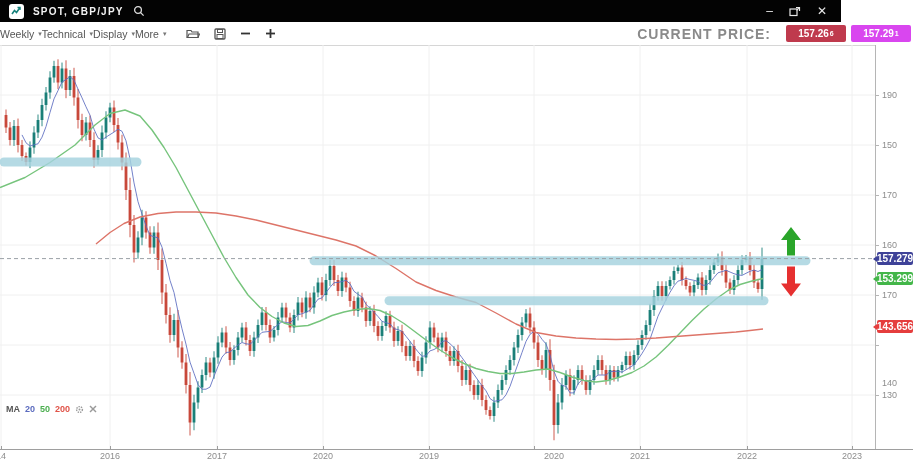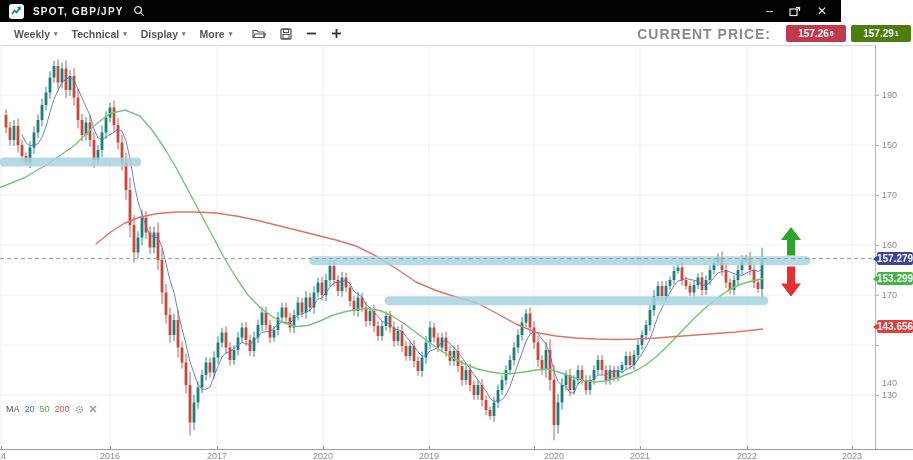--- a/index.html
+++ b/index.html
@@ -8,42 +8,42 @@
   
   .titlebar{position:absolute;left:0;top:0;width:841px;height:22px;background:#030303;display:flex;align-items:center;}
   .logo{width:15px;height:15px;background:#fff;border-radius:3px;margin-left:9px;display:flex;align-items:center;justify-content:center;}
   .title{color:#f2f2f2;font-size:10px;font-weight:bold;letter-spacing:1.2px;margin-left:9px;}
   .searchicon{margin-left:9px;display:flex;align-items:center;}
   .wincontrols{margin-left:auto;display:flex;align-items:center;gap:16px;margin-right:14px;color:#e8e8e8;}
   .wc{font-size:12px;line-height:10px;cursor:default;display:flex;align-items:center;}
 
   
   .toolbar{position:absolute;left:0;top:22px;width:913px;height:23px;background:#fff;border-bottom:1px solid #d6d6d6;display:flex;align-items:center;}
-  .menu{display:flex;align-items:center;gap:4px;margin-left:14px;color:#555;font-size:10.5px;font-weight:bold;}
+  .menu{display:flex;align-items:center;gap:4px;color:#555;font-size:10.5px;font-weight:normal;}
   .menu .caret{font-size:7px;color:#777;}
   .tbicon{margin-left:14px;display:flex;align-items:center;}
   .pricebar{margin-left:auto;display:flex;align-items:center;margin-right:2px;}
   .cplabel{color:#8a8a8a;font-size:14px;letter-spacing:1px;font-weight:bold;margin-right:10px;}
   .badge{width:60px;height:17px;border-radius:2px;color:#fff;font-size:10px;font-weight:bold;display:flex;align-items:center;justify-content:center;margin-left:5px;position:relative;}
   .badge .frac{font-size:7px;vertical-align:top;line-height:8px;margin-left:1px;}
 
   
   #plot{position:absolute;left:0;top:45px;}
   .yaxis{position:absolute;left:875px;top:45px;width:38px;height:404px;border-left:1px solid #b5b5b5;background:#fff;}
   .ytick{position:absolute;left:6px;color:#8d8d8d;font-size:9px;}
   .ytickmark{position:absolute;left:0;width:3px;height:1px;background:#b5b5b5;}
   .plabel{position:absolute;left:1px;width:36px;height:13px;border-radius:2px;color:#fff;font-size:10px;font-weight:bold;display:flex;align-items:center;justify-content:center;}
   .plabel:before{content:"";position:absolute;left:-4px;top:3.5px;border-top:3px solid transparent;border-bottom:3px solid transparent;border-right:4px solid currentColor;}
   .plabel span{color:#fff;}
   .xaxis{position:absolute;left:0;top:449px;width:913px;height:11px;border-top:1px solid #9e9e9e;background:#fff;}
   .xlabel{position:absolute;top:1px;color:#8d8d8d;font-size:9px;transform:translateX(-50%);}
   .xtickmark{position:absolute;top:-4px;width:1px;height:4px;background:#9e9e9e;}
 
   
-  .malegend{position:absolute;left:6px;top:404px;display:flex;align-items:center;gap:5px;font-size:9px;font-weight:normal;color:#555;}
+  .malegend{position:absolute;left:6px;top:404px;display:flex;align-items:center;gap:5px;font-size:9px;font-weight:bold;color:#555;}
 </style>
 </head>
 <body>
 <div id="app">
 
   <div class="titlebar">
     <div class="logo">
       <svg width="11" height="11" viewBox="0 0 11 11">
           <polyline points="1,8 3.5,4.5 5.5,6.5 9,1.5" fill="none" stroke="#17827c" stroke-width="1.6"></polyline>
           <polyline points="6.5,1.5 9,1.5 9,4" fill="none" stroke="#17827c" stroke-width="1.4"></polyline>
@@ -109,21 +109,21 @@
           <line x1="1" y1="5.5" x2="10" y2="5.5" stroke="#333" stroke-width="1.8"></line>
           <line x1="5.5" y1="1" x2="5.5" y2="10" stroke="#333" stroke-width="1.8"></line>
         </svg>
     </div>
     <div class="pricebar">
       <span class="cplabel">CURRENT PRICE:</span>
       <div class="badge" id="bid-badge" style="background: rgb(191, 58, 77);">
           <span>157.26</span>
           <span class="frac">6</span>
         </div>
-      <div class="badge" id="ask-badge" style="background: #4d7c0f;">
+      <div class="badge" id="ask-badge" style="background: #d946ef;">
           <span>157.29</span>
           <span class="frac">1</span>
         </div>
     </div>
   </div>
 
   <svg id="plot" width="875" height="404" viewBox="0 45 875 404">
       <line x1="0" y1="95" x2="875" y2="95" stroke="#f0f0f0" stroke-width="1"></line>
       <line x1="0" y1="145" x2="875" y2="145" stroke="#f0f0f0" stroke-width="1"></line>
       <line x1="0" y1="195" x2="875" y2="195" stroke="#f0f0f0" stroke-width="1"></line>

